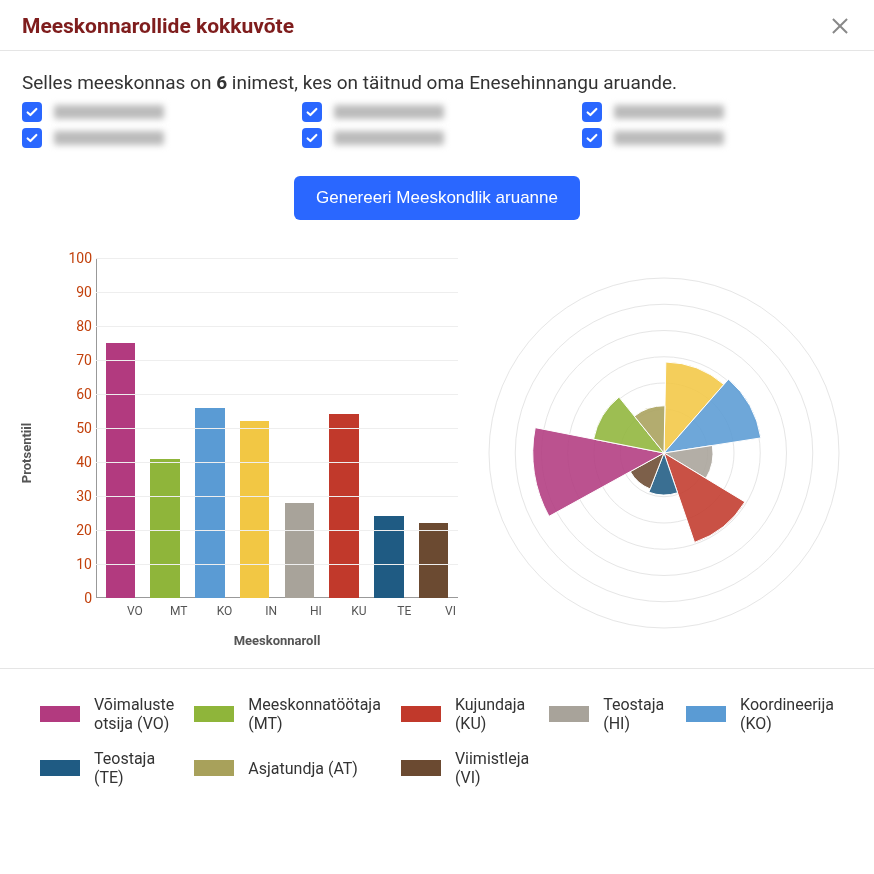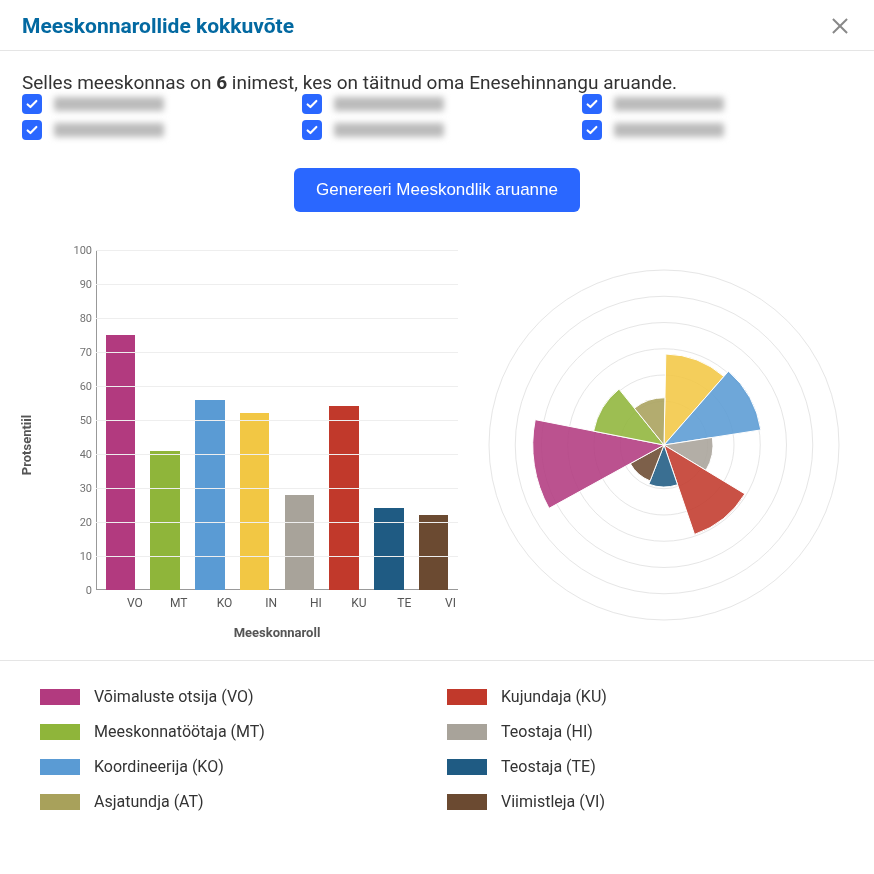--- a/index.html
+++ b/index.html
@@ -18,21 +18,21 @@
     display: flex;
     justify-content: space-between;
     align-items: center;
     padding: 14px 22px 12px 22px;
     border-bottom: 1px solid #e5e5e5;
   }
   .header h1 {
     margin: 0;
     font-size: 21px;
     font-weight: 700;
-    color: #0369a1;
+    color: #7f1d1d;
   }
   .close {
     width: 24px; height: 24px;
     cursor: pointer;
     position: relative;
     color: #888;
   }
   .close::before, .close::after {
     content: "";
     position: absolute;
@@ -42,21 +42,21 @@
   }
   .close::before { transform: rotate(45deg); }
   .close::after  { transform: rotate(-45deg); }
 
   .body {
     padding: 20px 22px 6px 22px;
   }
   .sentence {
     font-size: 19px;
     color: #333;
-    margin-bottom: 0;
+    margin-bottom: 8px;
   }
   .sentence b { font-weight: 700; }
 
   .people {
     display: grid;
     grid-template-columns: repeat(3, 1fr);
     gap: 6px 10px;
     margin-bottom: 28px;
   }
   .person {
@@ -136,22 +136,22 @@
   .grid-line {
     position: absolute;
     left: 0; right: 0;
     border-top: 1px solid #eee;
   }
   .y-tick {
     position: absolute;
     left: -34px;
     width: 30px;
     text-align: right;
-    font-size: 11px;
-    color: #737373;
+    font-size: 14px;
+    color: #c2410c;
     transform: translateY(-50%);
   }
   .axis-x {
     position: absolute;
     left: 0; right: 0;
     border-top: 1px solid #999;
     bottom: 0;
   }
   .axis-y {
     position: absolute;
@@ -200,21 +200,21 @@
   }
 
   .rose-svg { width: 380px; height: 380px; }
 
   .legend-section {
     border-top: 1px solid #e5e5e5;
     padding: 26px 40px 30px 40px;
   }
   .legend-grid {
     display: grid;
-    grid-template-columns: repeat(2, 1fr);
+    grid-template-columns: repeat(5, 1fr);
     gap: 16px 20px;
   }
   .legend-item {
     display: flex;
     align-items: center;
     gap: 14px;
     font-size: 16px;
     color: #333;
   }
   .swatch {
@@ -380,26 +380,26 @@
     </div>
   </div>
 
   <div class="legend-section">
     <div class="legend-grid" id="legend">
         <div class="legend-item">
           <div class="swatch" style="background: rgb(178, 58, 127);"></div>
           <span>Võimaluste otsija (VO)</span>
         </div>
         <div class="legend-item">
+          <div class="swatch" style="background: rgb(143, 181, 58);"></div>
+          <span>Meeskonnatöötaja (MT)</span>
+        </div>
+        <div class="legend-item">
           <div class="swatch" style="background: rgb(193, 57, 43);"></div>
           <span>Kujundaja (KU)</span>
-        </div>
-        <div class="legend-item">
-          <div class="swatch" style="background: rgb(143, 181, 58);"></div>
-          <span>Meeskonnatöötaja (MT)</span>
         </div>
         <div class="legend-item">
           <div class="swatch" style="background: rgb(168, 163, 154);"></div>
           <span>Teostaja (HI)</span>
         </div>
         <div class="legend-item">
           <div class="swatch" style="background: rgb(90, 155, 212);"></div>
           <span>Koordineerija (KO)</span>
         </div>
         <div class="legend-item">

